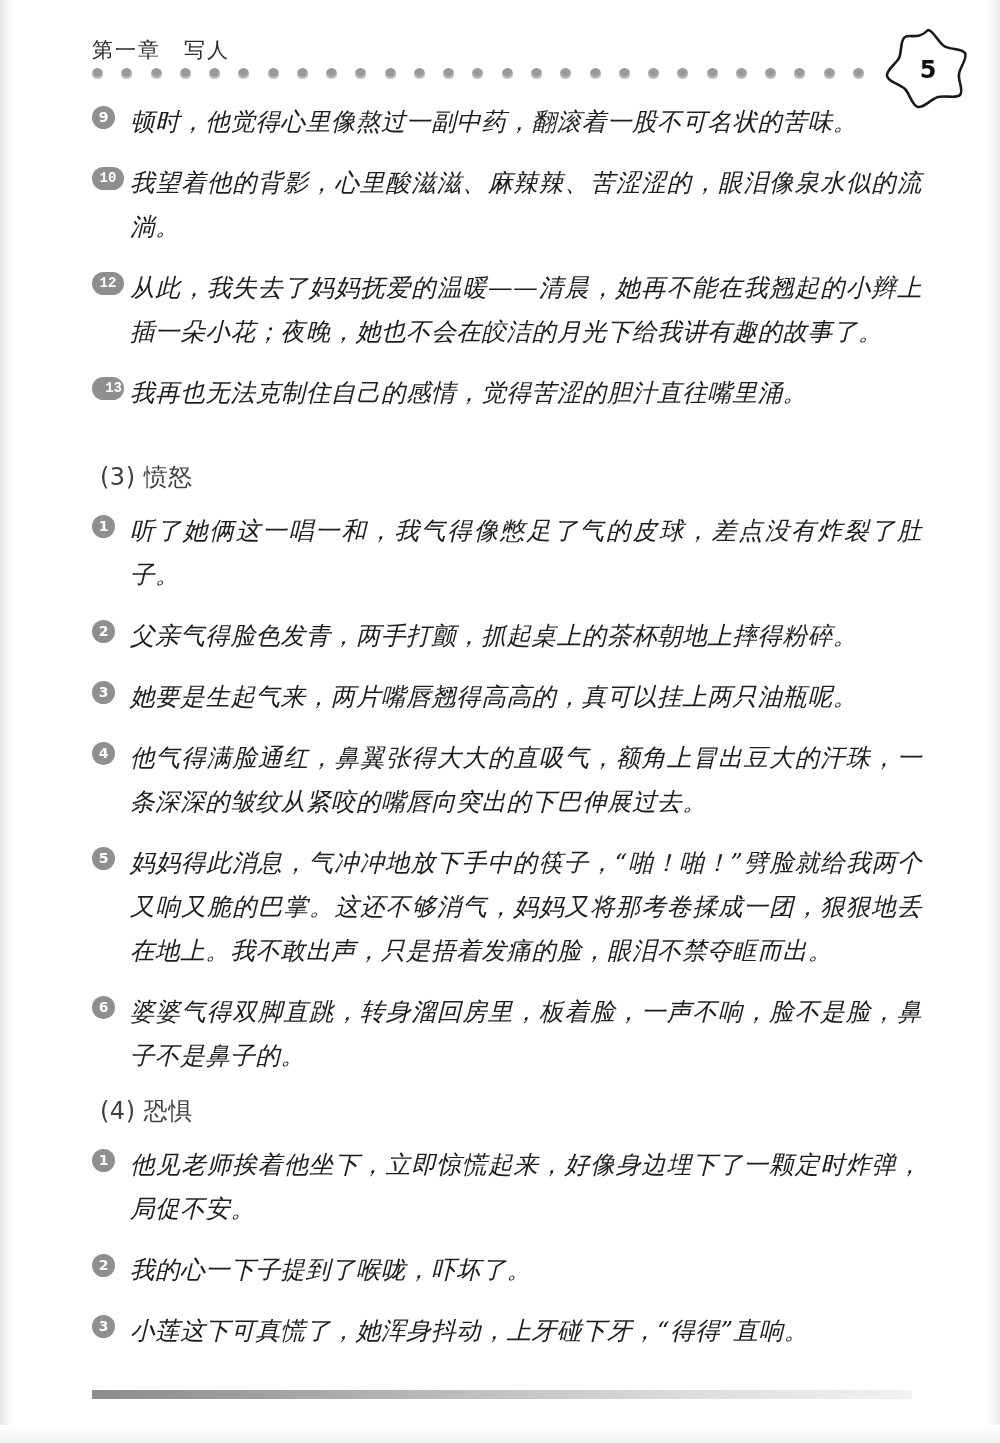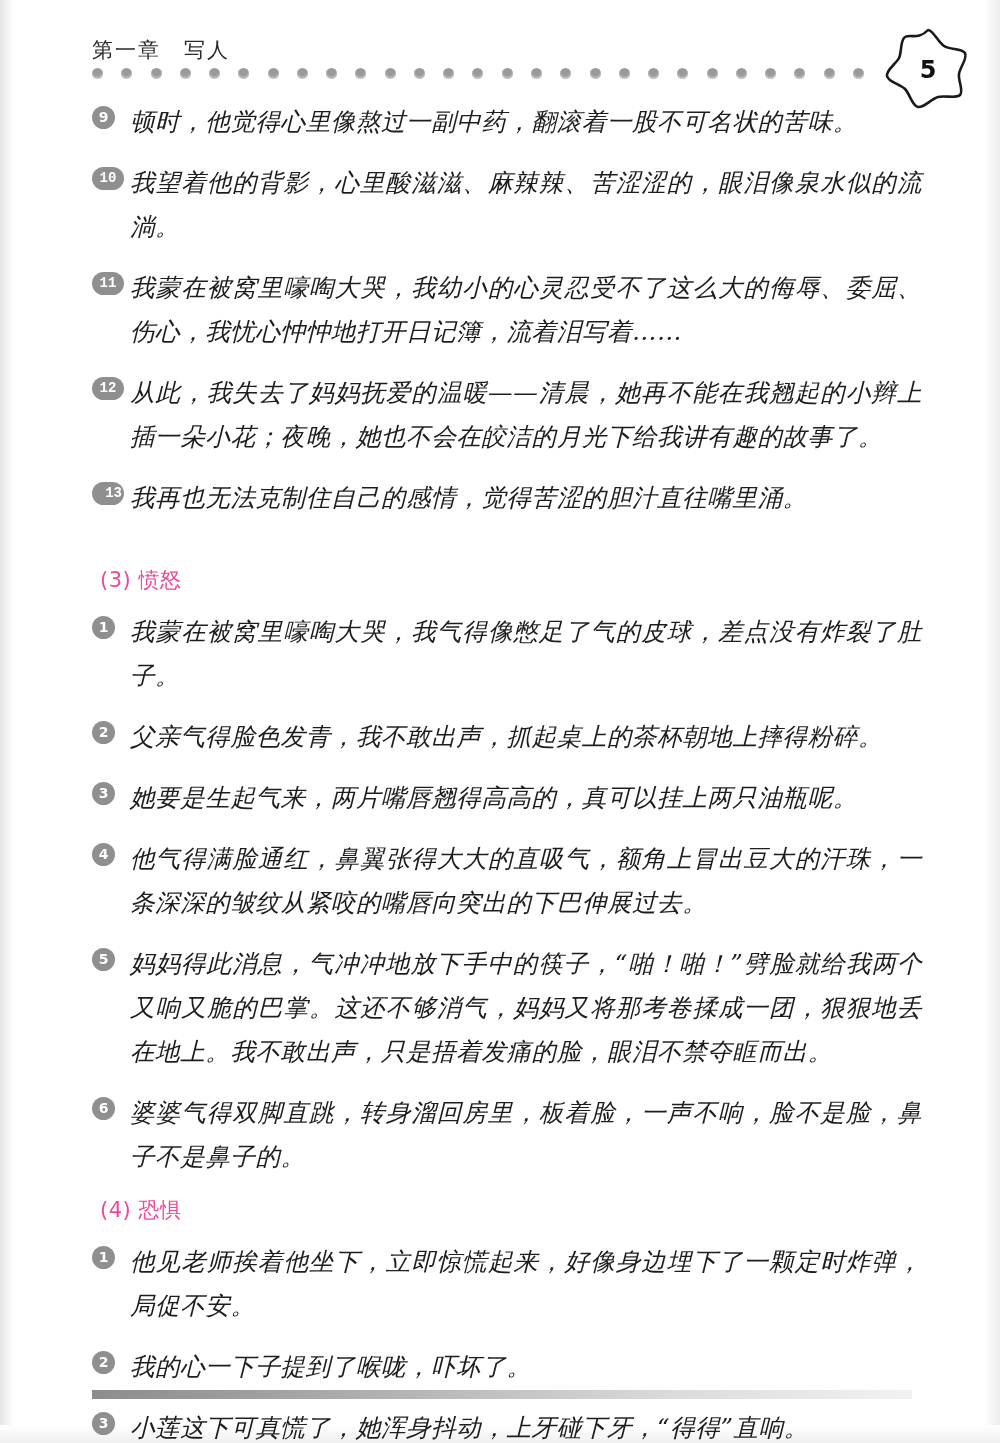--- a/index.html
+++ b/index.html
@@ -103,22 +103,22 @@
 
   
   .body {
     position: absolute;
     left: 92px;
     top: 100px;
     width: 830px;
   }
 
   .section-heading {
-    font-size: 21px;
-    color: #ec4899;
+    font-size: 24px;
+    color: #404040;
     margin: 15px 0 16px 8px;
     letter-spacing: 0.5px;
     font-family: "DejaVu Sans", "Liberation Sans", sans-serif;
   }
   .section-heading.first { margin-top: 46px; }
 
   .item {
     position: relative;
     padding-left: 38px;
     margin-bottom: 17px;
@@ -221,39 +221,35 @@
   <div class="body" id="body-root">
       <div class="item">
         <span class="marker" style="background: rgb(143, 143, 143);">9</span>
         <div class="item-text">顿时，他觉得心里像熬过一副中药，翻滚着一股不可名状的苦味。</div>
       </div>
       <div class="item">
         <span class="marker wide" style="background: rgb(143, 143, 143);">10</span>
         <div class="item-text">我望着他的背影，心里酸滋滋、麻辣辣、苦涩涩的，眼泪像泉水似的流淌。</div>
       </div>
       <div class="item">
-        <span class="marker wide" style="background: rgb(143, 143, 143);">11</span>
-        <div class="item-text">我蒙在被窝里嚎啕大哭，我幼小的心灵忍受不了这么大的侮辱、委屈、伤心，我忧心忡忡地打开日记簿，流着泪写着……</div>
-      </div>
-      <div class="item">
         <span class="marker wide" style="background: rgb(143, 143, 143);">12</span>
         <div class="item-text">从此，我失去了妈妈抚爱的温暖——清晨，她再不能在我翘起的小辫上插一朵小花；夜晚，她也不会在皎洁的月光下给我讲有趣的故事了。</div>
       </div>
       <div class="item">
         <span class="marker wide" style="background: rgb(143, 143, 143); text-align: right;">13</span>
         <div class="item-text">我再也无法克制住自己的感情，觉得苦涩的胆汁直往嘴里涌。</div>
       </div>
       <div class="section-heading first">(3) 愤怒</div>
       <div class="item">
         <span class="marker" style="background: rgb(143, 143, 143);">1</span>
-        <div class="item-text">我蒙在被窝里嚎啕大哭，我气得像憋足了气的皮球，差点没有炸裂了肚子。</div>
+        <div class="item-text">听了她俩这一唱一和，我气得像憋足了气的皮球，差点没有炸裂了肚子。</div>
       </div>
       <div class="item">
         <span class="marker" style="background: rgb(143, 143, 143);">2</span>
-        <div class="item-text">父亲气得脸色发青，我不敢出声，抓起桌上的茶杯朝地上摔得粉碎。</div>
+        <div class="item-text">父亲气得脸色发青，两手打颤，抓起桌上的茶杯朝地上摔得粉碎。</div>
       </div>
       <div class="item">
         <span class="marker" style="background: rgb(143, 143, 143);">3</span>
         <div class="item-text">她要是生起气来，两片嘴唇翘得高高的，真可以挂上两只油瓶呢。</div>
       </div>
       <div class="item">
         <span class="marker" style="background: rgb(143, 143, 143);">4</span>
         <div class="item-text">他气得满脸通红，鼻翼张得大大的直吸气，额角上冒出豆大的汗珠，一条深深的皱纹从紧咬的嘴唇向突出的下巴伸展过去。</div>
       </div>
       <div class="item">

